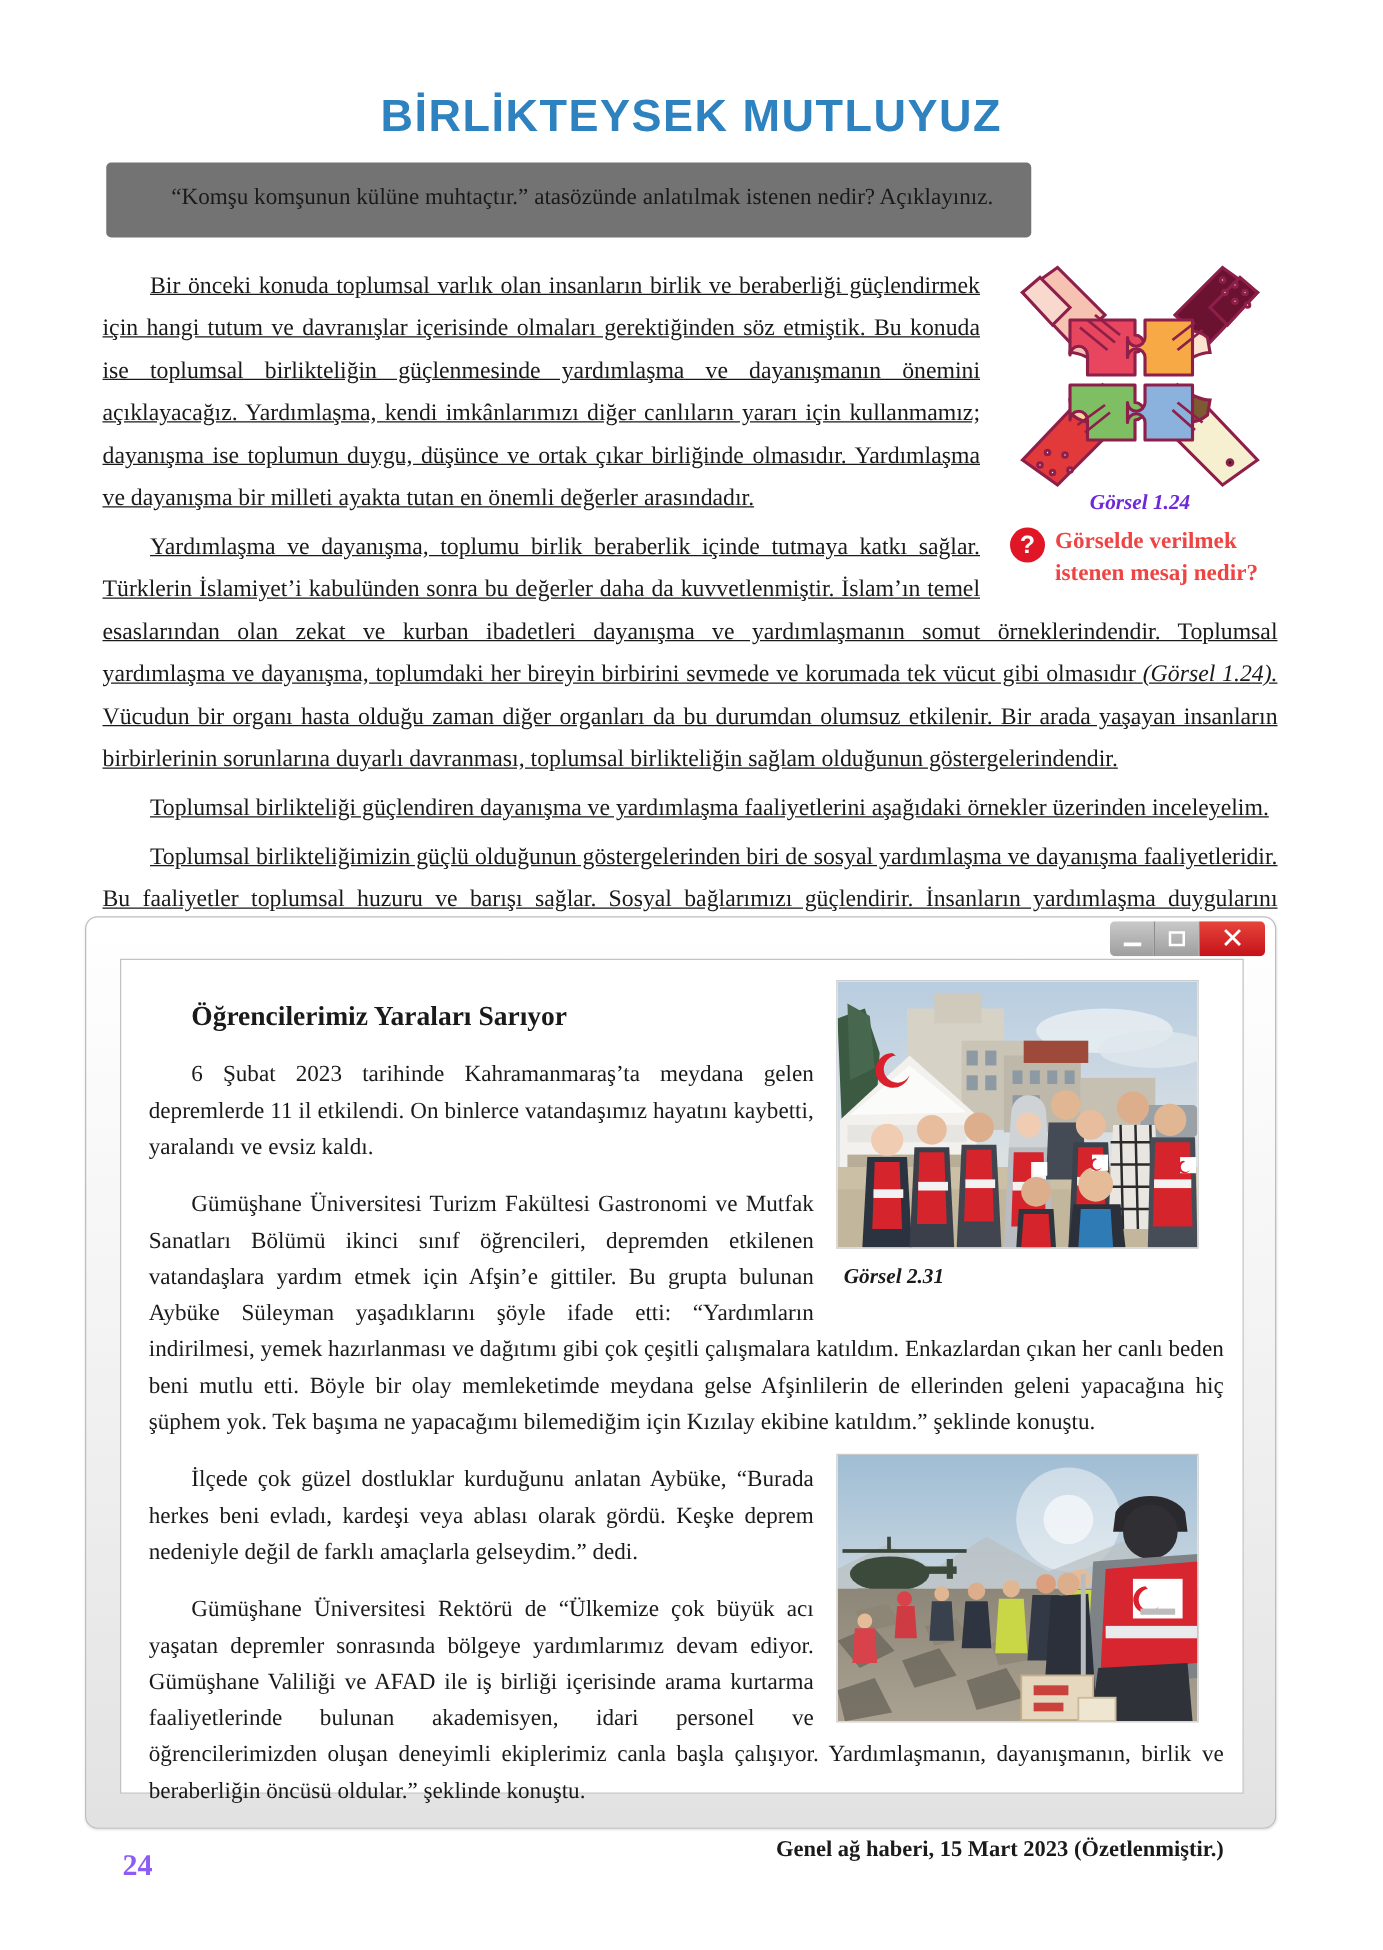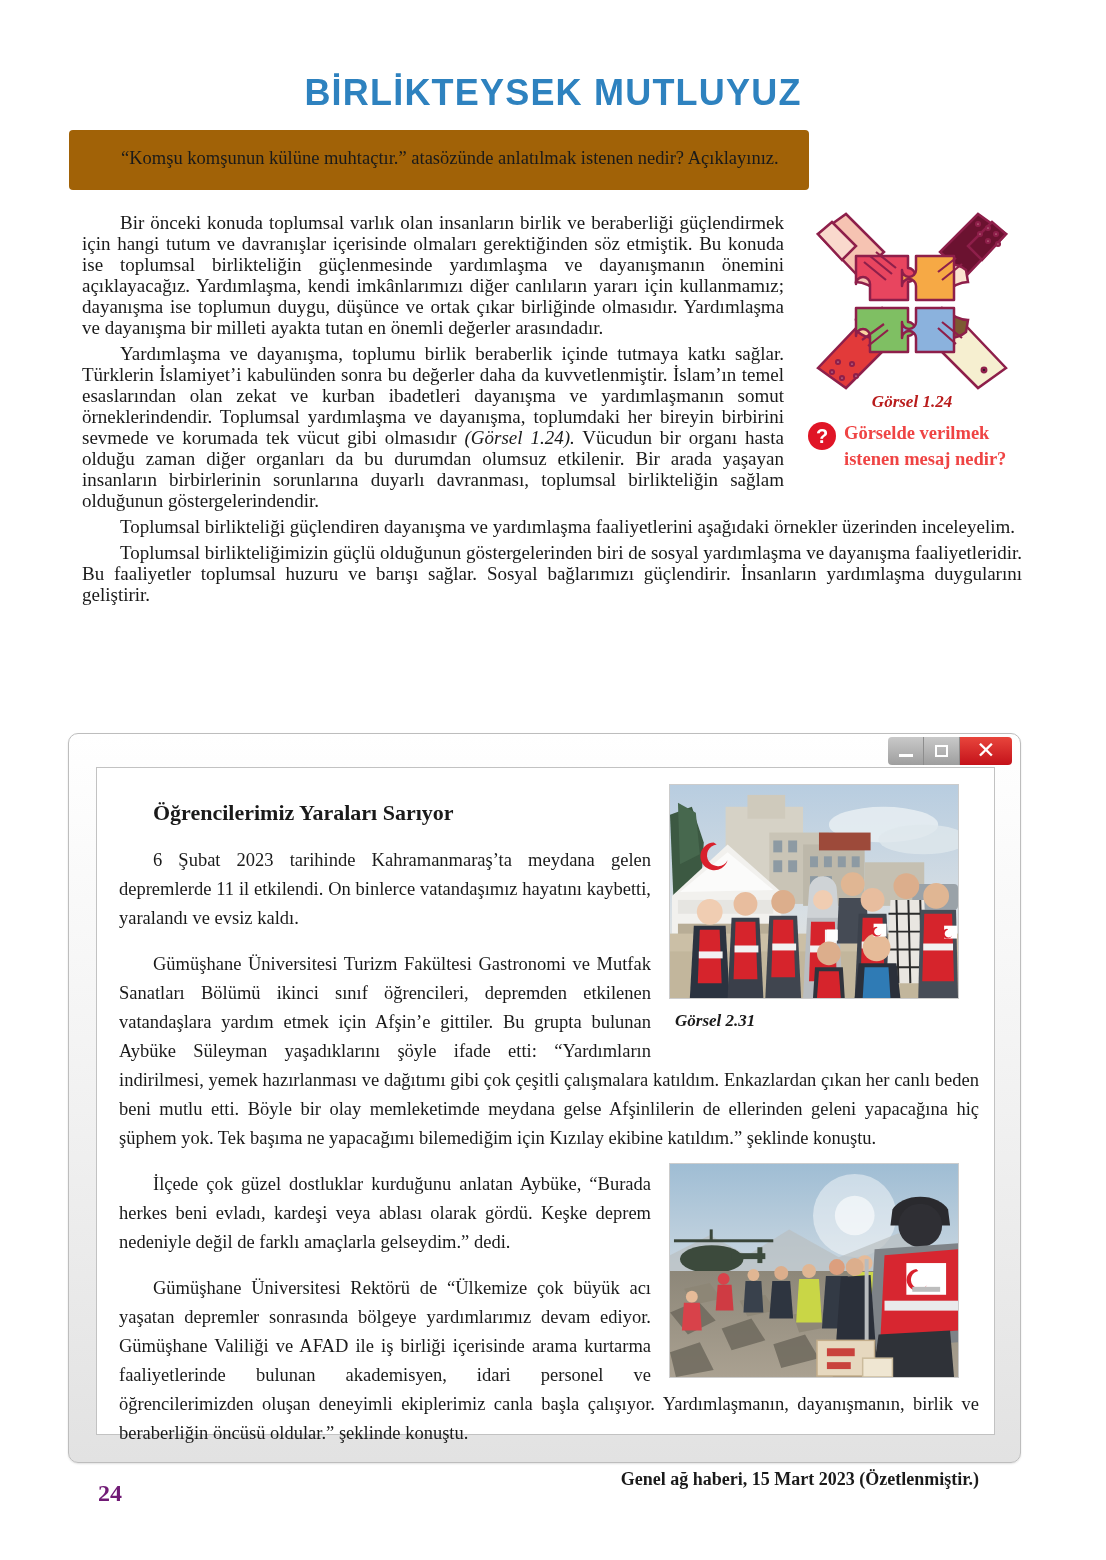--- a/index.html
+++ b/index.html
@@ -34,46 +34,47 @@
     font-family: "Liberation Sans", "DejaVu Sans", sans-serif;
     font-weight: bold;
     font-size: 36px;
     letter-spacing: 1.2px;
     color: #2e82bf;
   }
 
   
   .prompt-box {
     position: absolute;
-    left: 69px;
+    left: 85px;
     top: 130px;
     width: 740px;
     height: 60px;
-    background: #a16207;
+    background: #737373;
     border-radius: 4px;
   }
   .prompt-text {
     position: absolute;
     left: 52px;
     top: 18px;
     font-size: 18.5px;
     color: #1a1a1a;
     white-space: nowrap;
   }
 
   
   .body-col {
     position: absolute;
     left: 82px;
     top: 212px;
     width: 940px;
     font-size: 19px;
-    line-height: 21px;
+    line-height: 34px;
     text-align: justify;
     text-justify: inter-word;
+    text-decoration: underline;
   }
   .body-col p {
     margin: 0 0 5px 0;
     text-indent: 38px;
   }
   .body-col p.narrow {
     width: 715px;
   }
   .body-col p em { font-style: italic; }
 
@@ -94,21 +95,21 @@
     width: 200px;
     height: 178px;
   }
   .illus svg { display: block; width: 200px; height: 178px; }
 
   .fig-caption {
     position: absolute;
     font-style: italic;
     font-weight: bold;
     font-size: 17px;
-    color: #b91c1c;
+    color: #6d28d9;
   }
   .cap-124 {
     left: 812px;
     top: 392px;
     width: 200px;
     text-align: center;
   }
 
   
   .callout {
@@ -269,21 +270,21 @@
   }
 
   
   .page-number {
     position: absolute;
     left: 98px;
     top: 1480px;
     font-family: "Liberation Serif", "DejaVu Serif", serif;
     font-weight: bold;
     font-size: 24px;
-    color: #701a75;
+    color: #8b5cf6;
   }
 </style>
 </head>
 <body>
 
 <div class="page">
 
   <div class="page-title">BİRLİKTEYSEK MUTLUYUZ</div>
 
   <div class="prompt-box">

